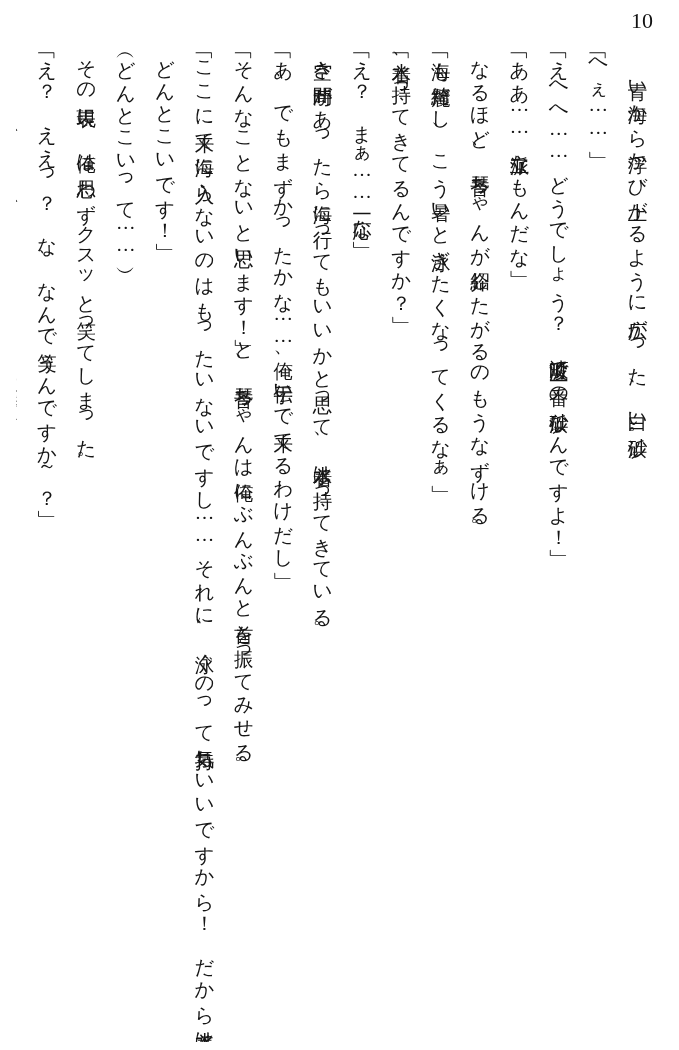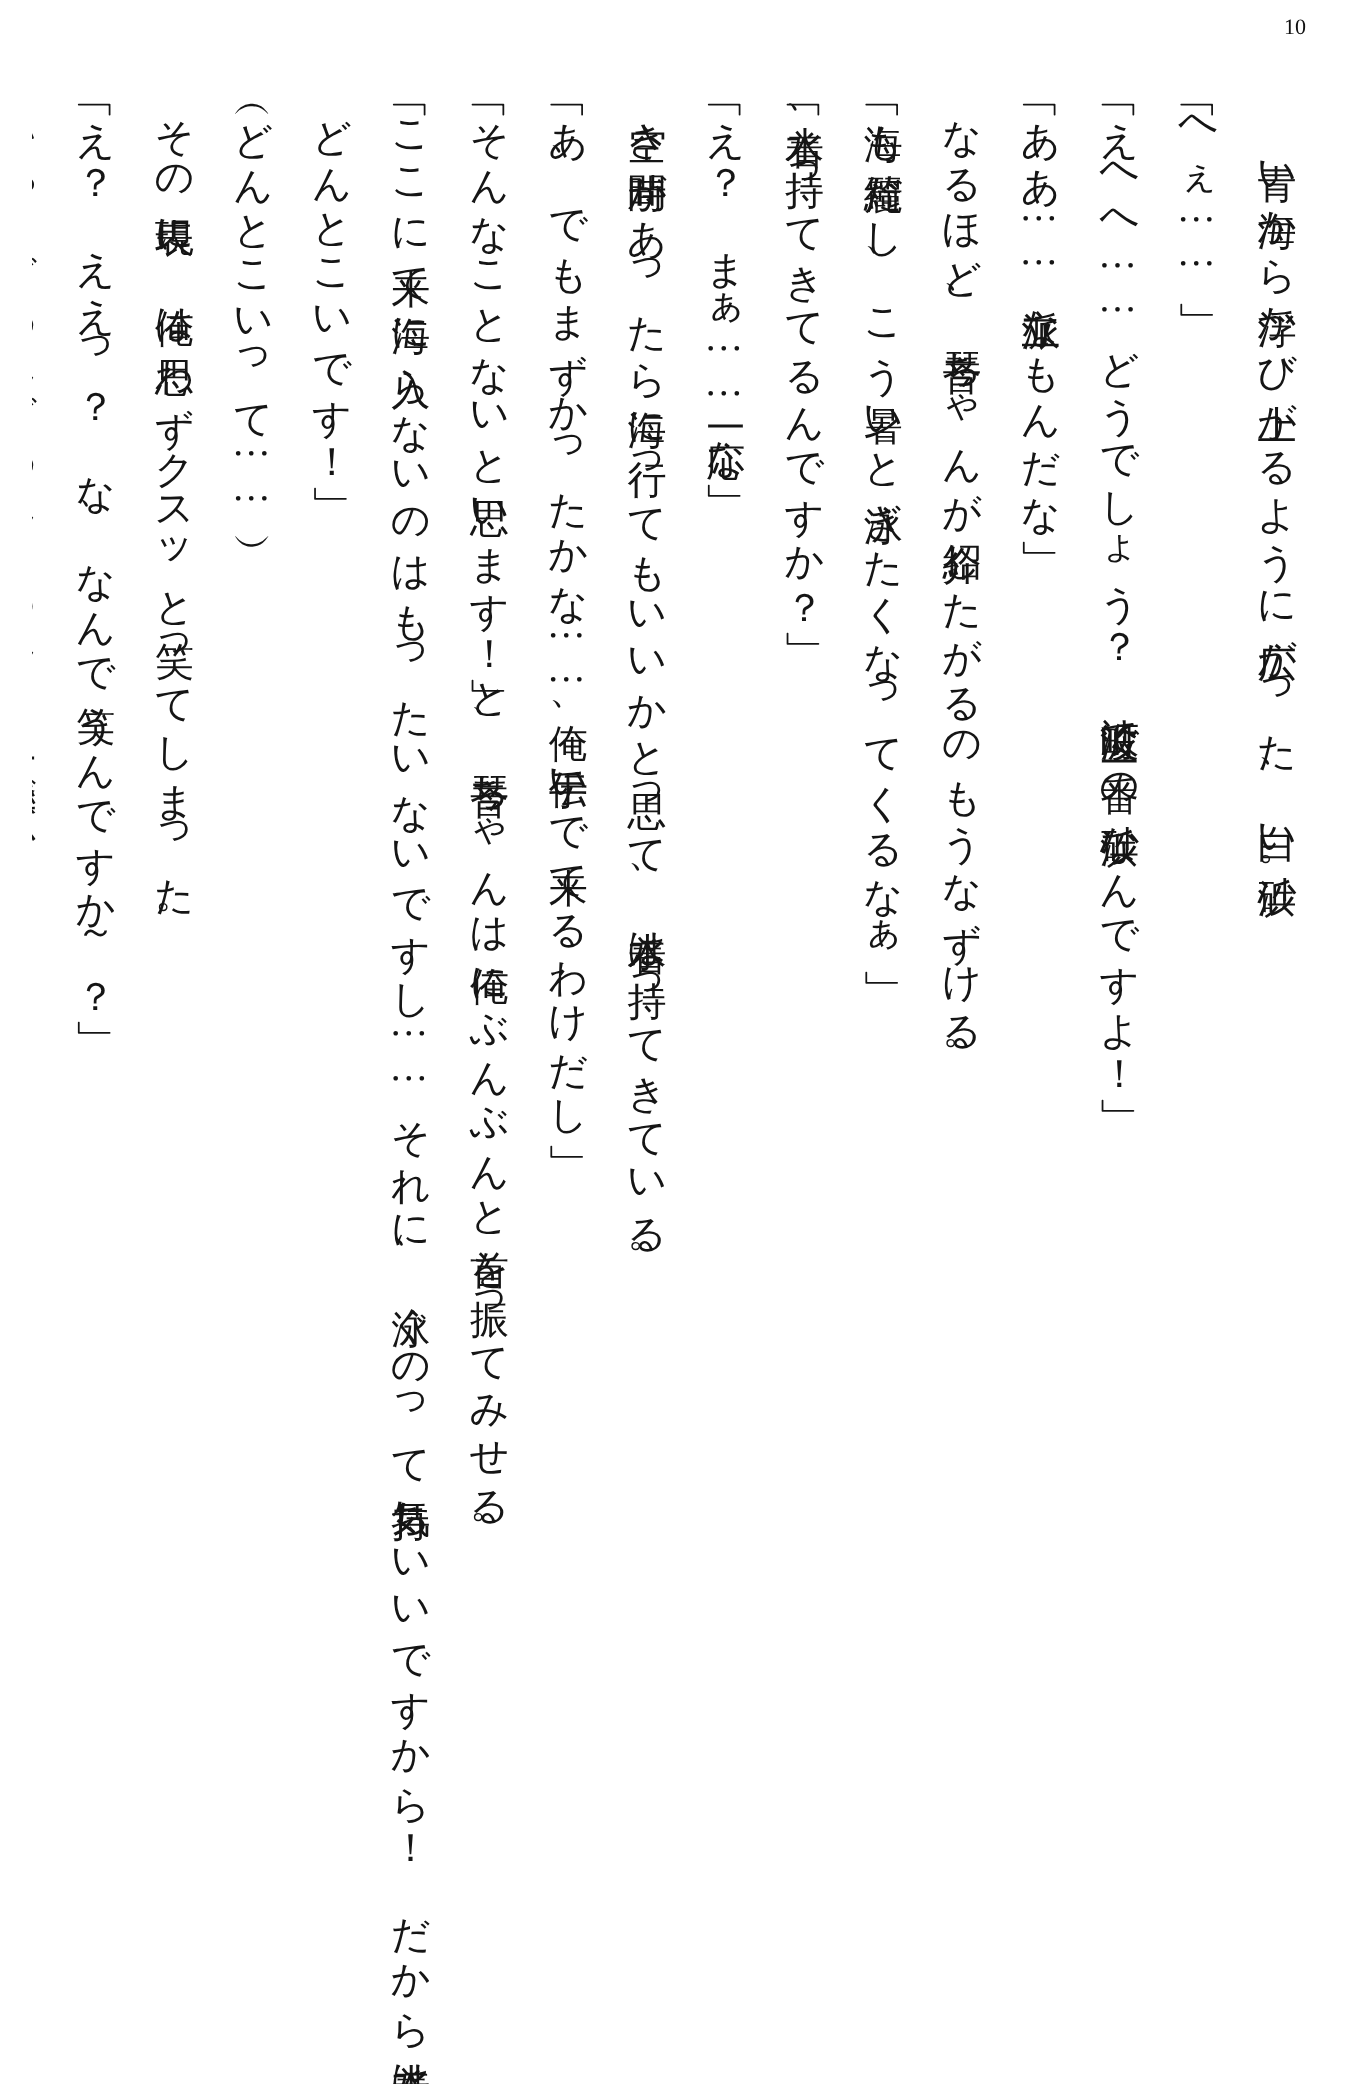--- a/index.html
+++ b/index.html
@@ -16,21 +16,21 @@
     width: 679px;
     height: 1050px;
     background: #ffffff;
     overflow: hidden;
     box-sizing: border-box;
   }
   .page-number {
     position: absolute;
     top: 8px;
     right: 26px;
-    font-size: 11px;
+    font-size: 22px;
     font-family: "Liberation Serif", "DejaVu Serif", serif;
     letter-spacing: 0px;
     color: #111;
   }
   .text-body {
     position: absolute;
     top: 46px;
     right: 22px;
     bottom: 8px;
     left: 16px;

